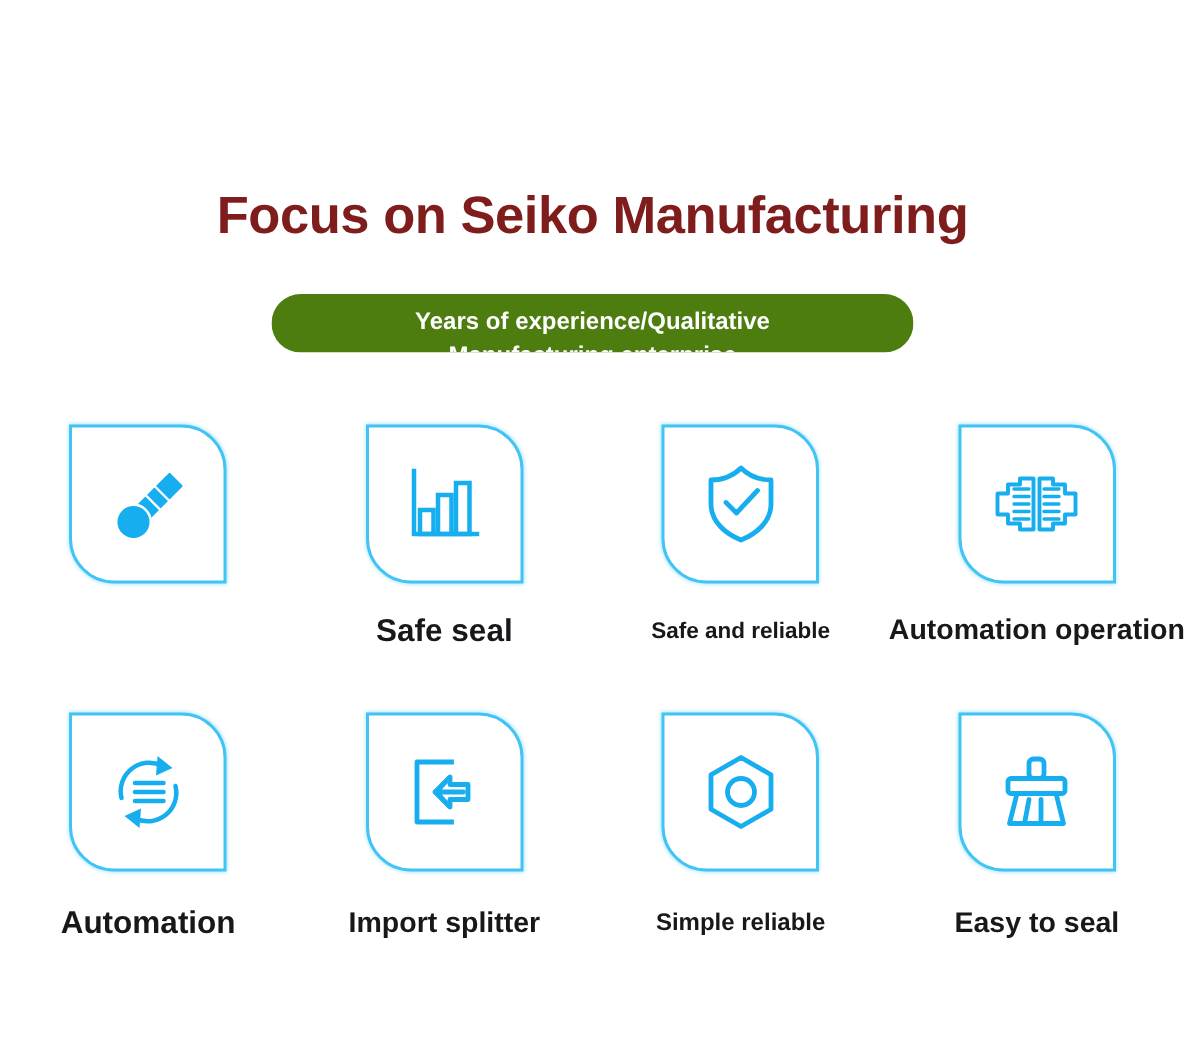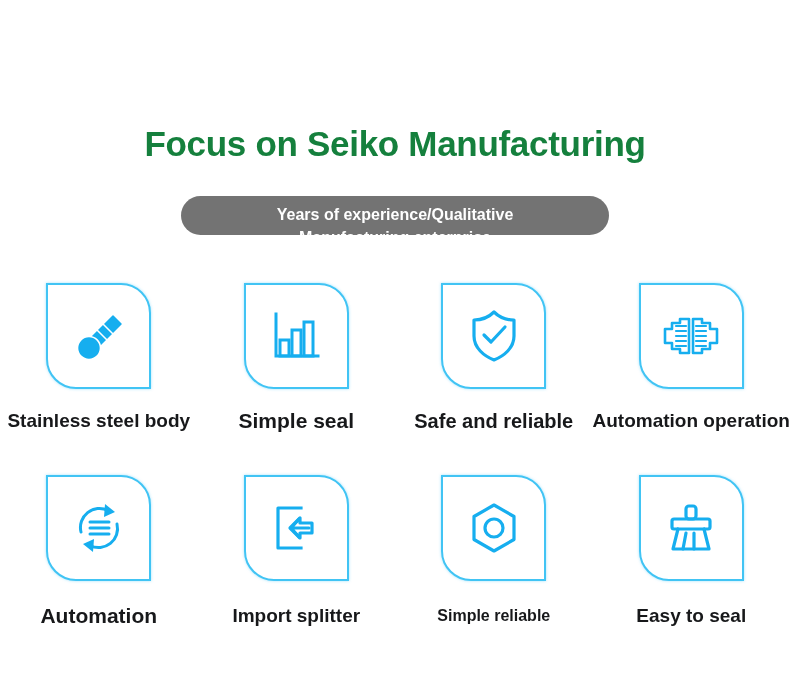--- a/index.html
+++ b/index.html
@@ -26,39 +26,39 @@
   
   .headline {
     position: absolute;
     top: 122px;
     left: 0;
     width: 790px;
     text-align: center;
     font-size: 35px;
     font-weight: bold;
     letter-spacing: -0.3px;
-    color: #15803d;
+    color: #7f1d1d;
     font-family: "Liberation Sans", sans-serif;
     line-height: 44px;
     white-space: nowrap;
   }
 
   
   .badge-wrap {
     position: absolute;
     top: 196px;
     left: 181px;
     width: 428px;
     height: 39px;
     overflow: hidden;
   }
   .badge {
     width: 428px;
     height: 39px;
-    background: #737373;
+    background: #4d7c0f;
     border-radius: 20px;
     box-sizing: border-box;
     display: flex;
     align-items: flex-start;
     justify-content: center;
     padding-top: 7px;
     overflow: hidden;
   }
   .badge-lines {
     text-align: center;
@@ -123,21 +123,21 @@
     color: #17181A;
     font-weight: bold;
     font-family: "Liberation Sans", sans-serif;
     text-align: center;
     white-space: nowrap;
     line-height: 22px;
   }
   .lbl-sz-lg   { font-size: 19px; }
   .lbl-sz-xl   { font-size: 21px; }
   .lbl-sz-md   { font-size: 16px; }
-  .lbl-sz-sm   { font-size: 20px; }
+  .lbl-sz-sm   { font-size: 15px; }
 
   .row2 .cell-label { margin-top: 24px; }
 </style>
 </head>
 <body>
 
 <div class="page">
 
   <div class="headline">Focus on Seiko Manufacturing</div>
 
@@ -160,35 +160,34 @@
             <g fill="#16AEEF" stroke="#16AEEF" stroke-width="1.5" stroke-linejoin="round">
               <path d="M45,11 L53,19 L25,47 L17,39 Z"></path>
               <ellipse cx="21" cy="43" rx="11.5" ry="11.5" stroke="#ffffff" stroke-width="1.6"></ellipse>
             </g>
             <g stroke="#ffffff" stroke-width="1.6" fill="none" stroke-linecap="round">
               <line x1="33" y1="17" x2="49" y2="33"></line>
               <line x1="27" y1="23" x2="43" y2="39"></line>
             </g>
           </svg>
         </div>
-        <div class="cell-label lbl-sz-lg">Stainless steel body</div>
       </div>
 
       <div class="cell">
         <div class="icon-frame">
           <svg width="62" height="62" viewBox="0 0 62 62">
             <g fill="none" stroke="#16AEEF" stroke-width="3" stroke-linecap="square" stroke-linejoin="miter">
               <polyline points="11,9 11,51 53,51"></polyline>
               <rect x="15" y="35" width="9" height="16"></rect>
               <rect x="27" y="25" width="9" height="26"></rect>
               <rect x="39" y="17" width="9" height="34"></rect>
             </g>
           </svg>
         </div>
-        <div class="cell-label lbl-sz-xl">Simple seal</div>
+        <div class="cell-label lbl-sz-xl">Safe seal</div>
       </div>
 
       <div class="cell">
         <div class="icon-frame">
           <svg width="62" height="62" viewBox="0 0 62 62">
             <g fill="none" stroke="#16AEEF" stroke-width="3.2" stroke-linecap="round" stroke-linejoin="round">
               <path d="M31,7 C25,13 17,15 11,15 L11,31 C11,43 21,51 31,55 C41,51 51,43 51,31 L51,15 C45,15 37,13 31,7 Z"></path>
               <polyline points="21,30 28,37 42,22"></polyline>
             </g>
           </svg>

